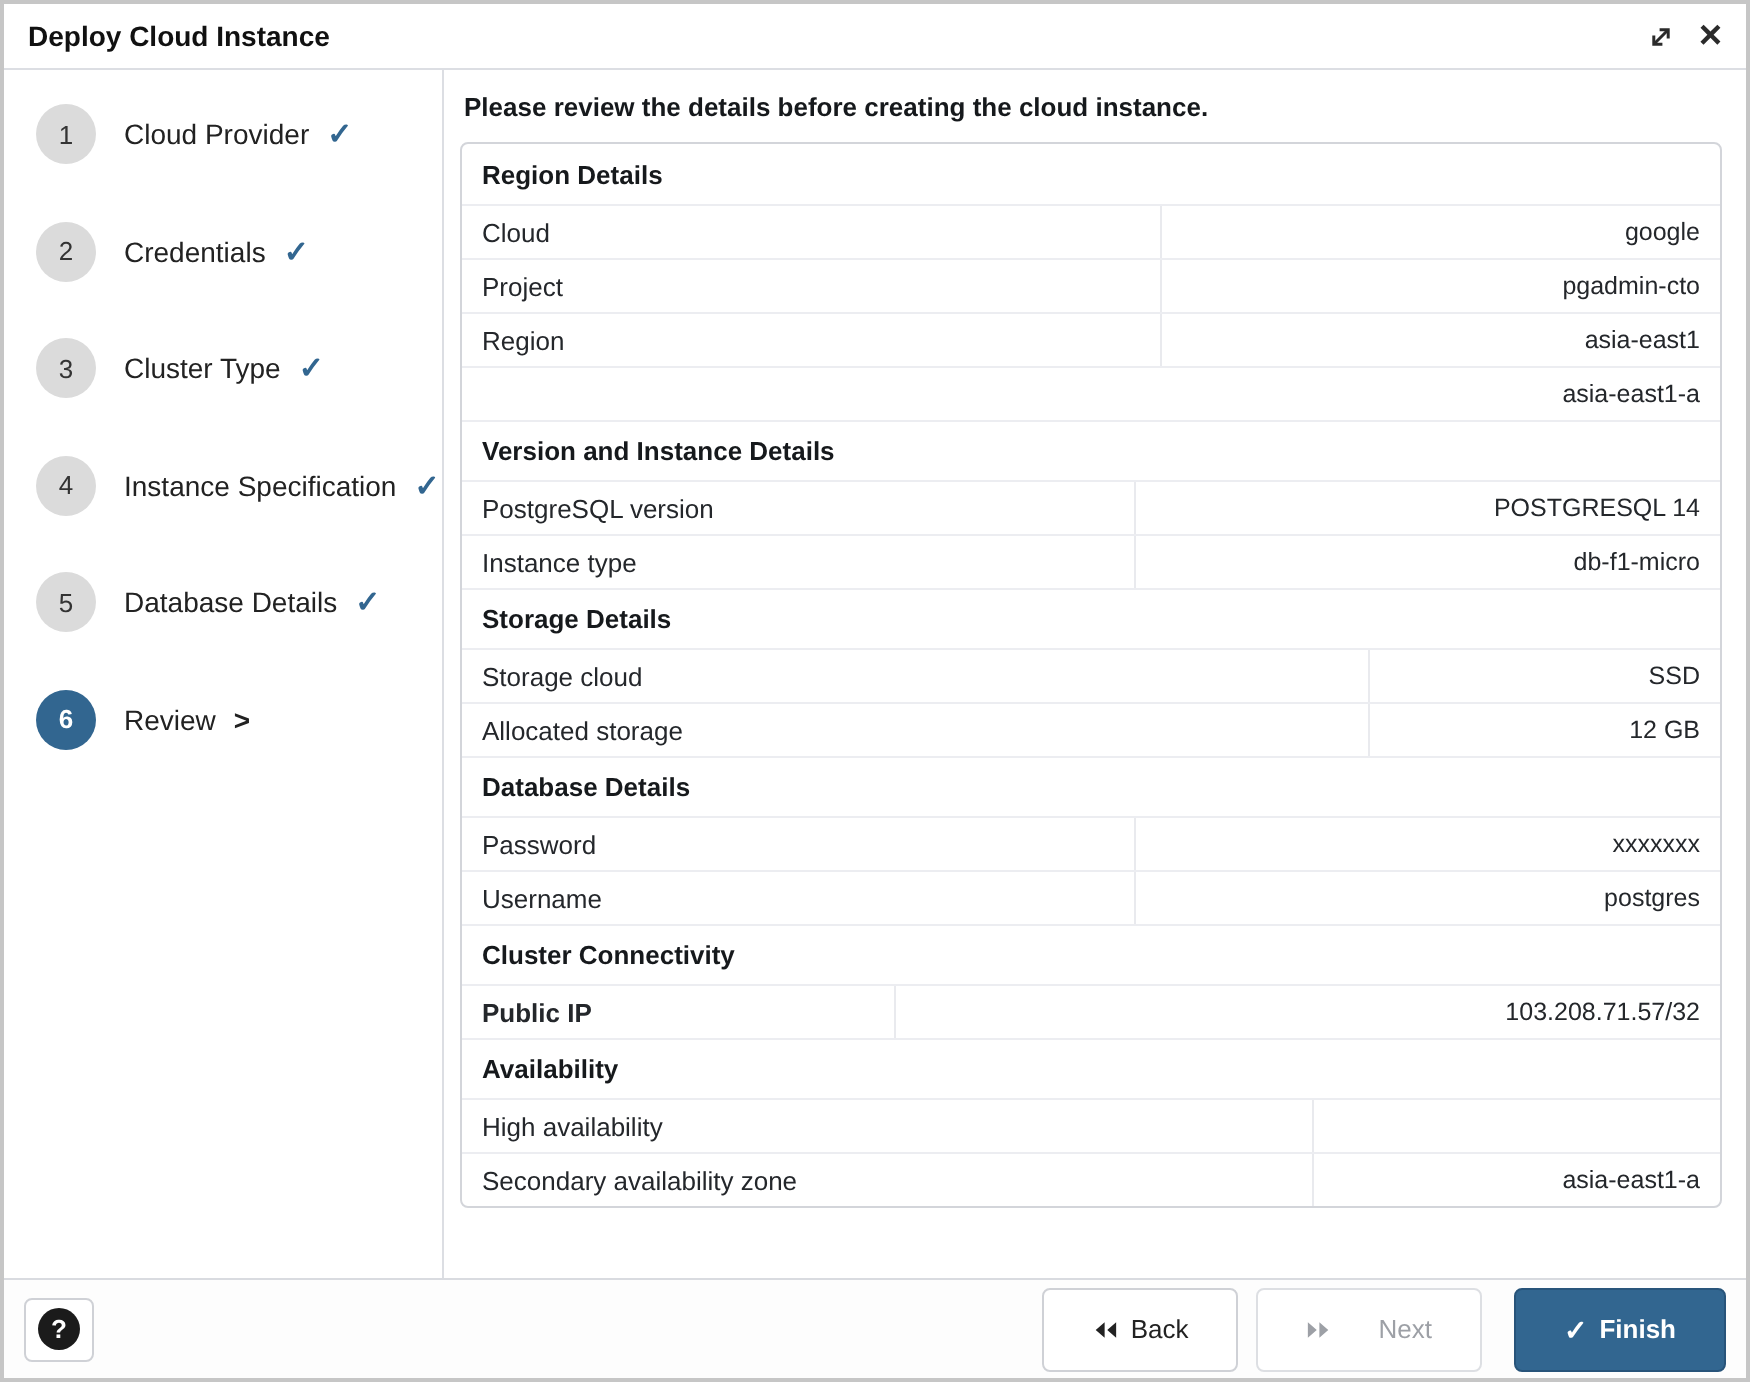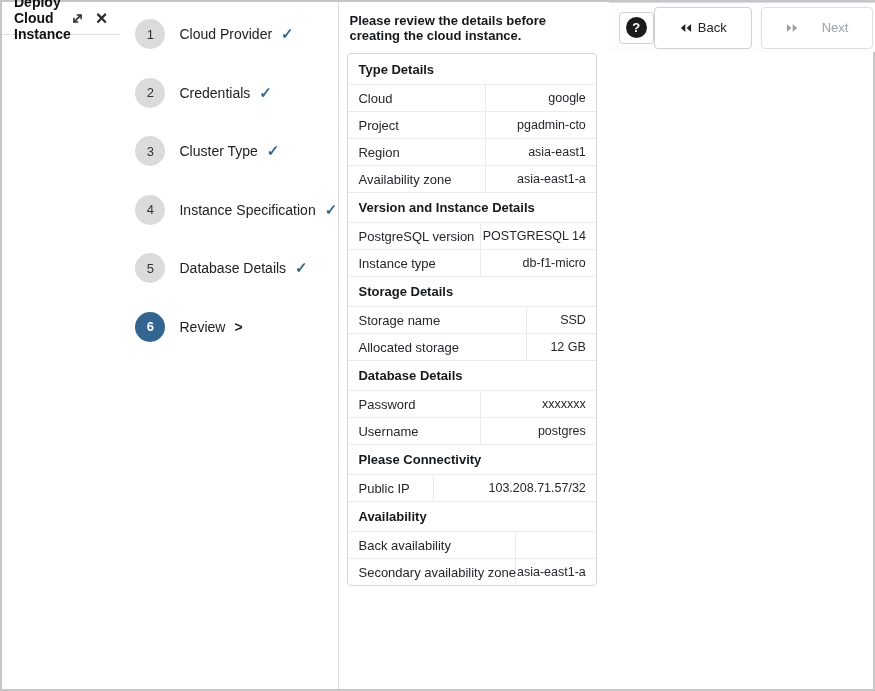--- a/index.html
+++ b/index.html
@@ -1,19 +1,19 @@
 <!DOCTYPE html>
 <html><head>
 <meta charset="utf-8">
 <style>
   * { margin:0; padding:0; box-sizing:border-box; }
   html,body { background:#c9c9c9; font-family:"Liberation Sans", sans-serif; }
   .dialog {
     width:875px; height:691px; background:#ffffff;
-    border:2px solid #c6c6c6; display:flex; flex-direction:row;
+    border:2px solid #c6c6c6; display:flex; flex-direction:column;
     color:#222;
   }
   
   .titlebar {
     height:33px; flex:0 0 33px; display:flex; align-items:center;
     padding:0 12px; border-bottom:1px solid #dcdee3; background:#fff;
   }
   .titlebar .title { font-size:14px; font-weight:bold; color:#111; }
   .titlebar-icons { margin-left:auto; display:flex; align-items:center; gap:12px; }
   .tb-icon { color:#333; display:flex; align-items:center; cursor:pointer; }
@@ -126,72 +126,71 @@
         </div>
         <div class="step">
           <span class="step-circle current">6</span>
           <span class="step-label">Review</span>
           <span class="step-chevron">&gt;</span>
         </div>
       </div>
     <div class="content">
       <div class="intro">Please review the details before creating the cloud instance.</div>
       <div class="review-table" id="review-table">
-          <div class="sec-header">Type Details</div>
+          <div class="sec-header">Region Details</div>
           <div class="trow">
             <div class="tlabel" style="width: 55.7%;">Cloud</div>
             <div class="tvalue">google</div>
           </div>
           <div class="trow">
             <div class="tlabel" style="width: 55.7%;">Project</div>
             <div class="tvalue">pgadmin-cto</div>
           </div>
           <div class="trow">
             <div class="tlabel" style="width: 55.7%;">Region</div>
             <div class="tvalue">asia-east1</div>
           </div>
           <div class="trow">
-            <div class="tlabel" style="width: 55.7%;">Availability zone</div>
             <div class="tvalue">asia-east1-a</div>
           </div>
           <div class="sec-header">Version and Instance Details</div>
           <div class="trow">
             <div class="tlabel" style="width: 53.5%;">PostgreSQL version</div>
             <div class="tvalue">POSTGRESQL 14</div>
           </div>
           <div class="trow">
             <div class="tlabel" style="width: 53.5%;">Instance type</div>
             <div class="tvalue">db-f1-micro</div>
           </div>
           <div class="sec-header">Storage Details</div>
           <div class="trow">
-            <div class="tlabel" style="width: 72.1%;">Storage name</div>
+            <div class="tlabel" style="width: 72.1%;">Storage cloud</div>
             <div class="tvalue">SSD</div>
           </div>
           <div class="trow">
             <div class="tlabel" style="width: 72.1%;">Allocated storage</div>
             <div class="tvalue">12 GB</div>
           </div>
           <div class="sec-header">Database Details</div>
           <div class="trow">
             <div class="tlabel" style="width: 53.5%;">Password</div>
             <div class="tvalue">xxxxxxx</div>
           </div>
           <div class="trow">
             <div class="tlabel" style="width: 53.5%;">Username</div>
             <div class="tvalue">postgres</div>
           </div>
-          <div class="sec-header">Please Connectivity</div>
-          <div class="trow">
-            <div class="tlabel" style="width: 34.5%;">Public IP</div>
+          <div class="sec-header">Cluster Connectivity</div>
+          <div class="trow">
+            <div class="tlabel" style="width: 34.5%; font-weight: bold;">Public IP</div>
             <div class="tvalue">103.208.71.57/32</div>
           </div>
           <div class="sec-header">Availability</div>
           <div class="trow">
-            <div class="tlabel" style="width: 67.7%;">Back availability</div>
+            <div class="tlabel" style="width: 67.7%;">High availability</div>
           </div>
           <div class="trow">
             <div class="tlabel" style="width: 67.7%;">Secondary availability zone</div>
             <div class="tvalue">asia-east1-a</div>
           </div>
         </div>
     </div>
   </div>
 
   <div class="footer">

